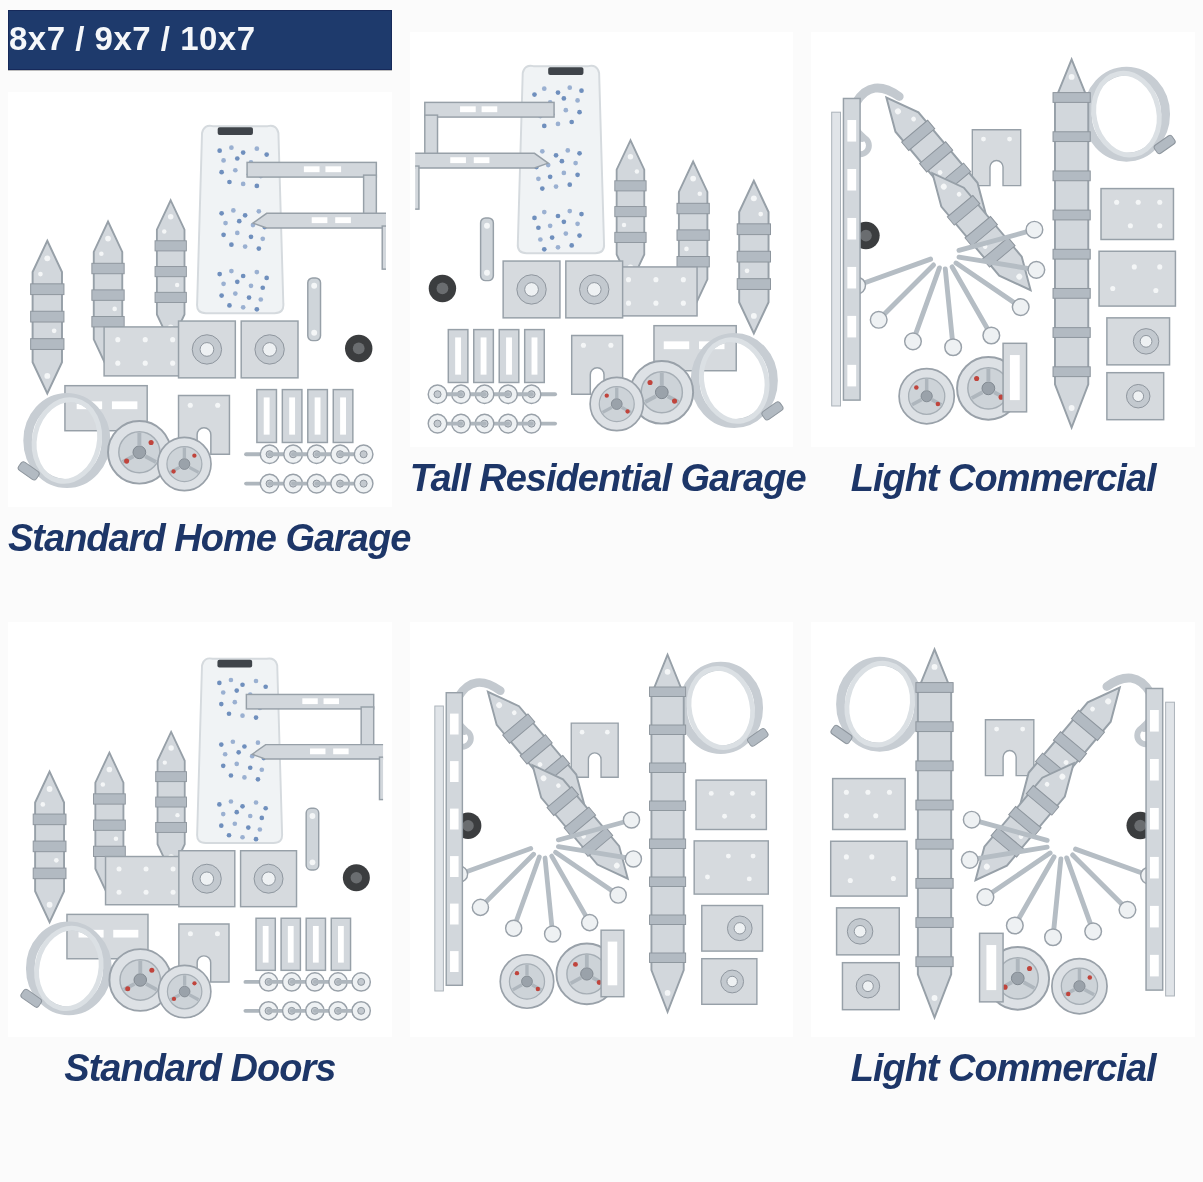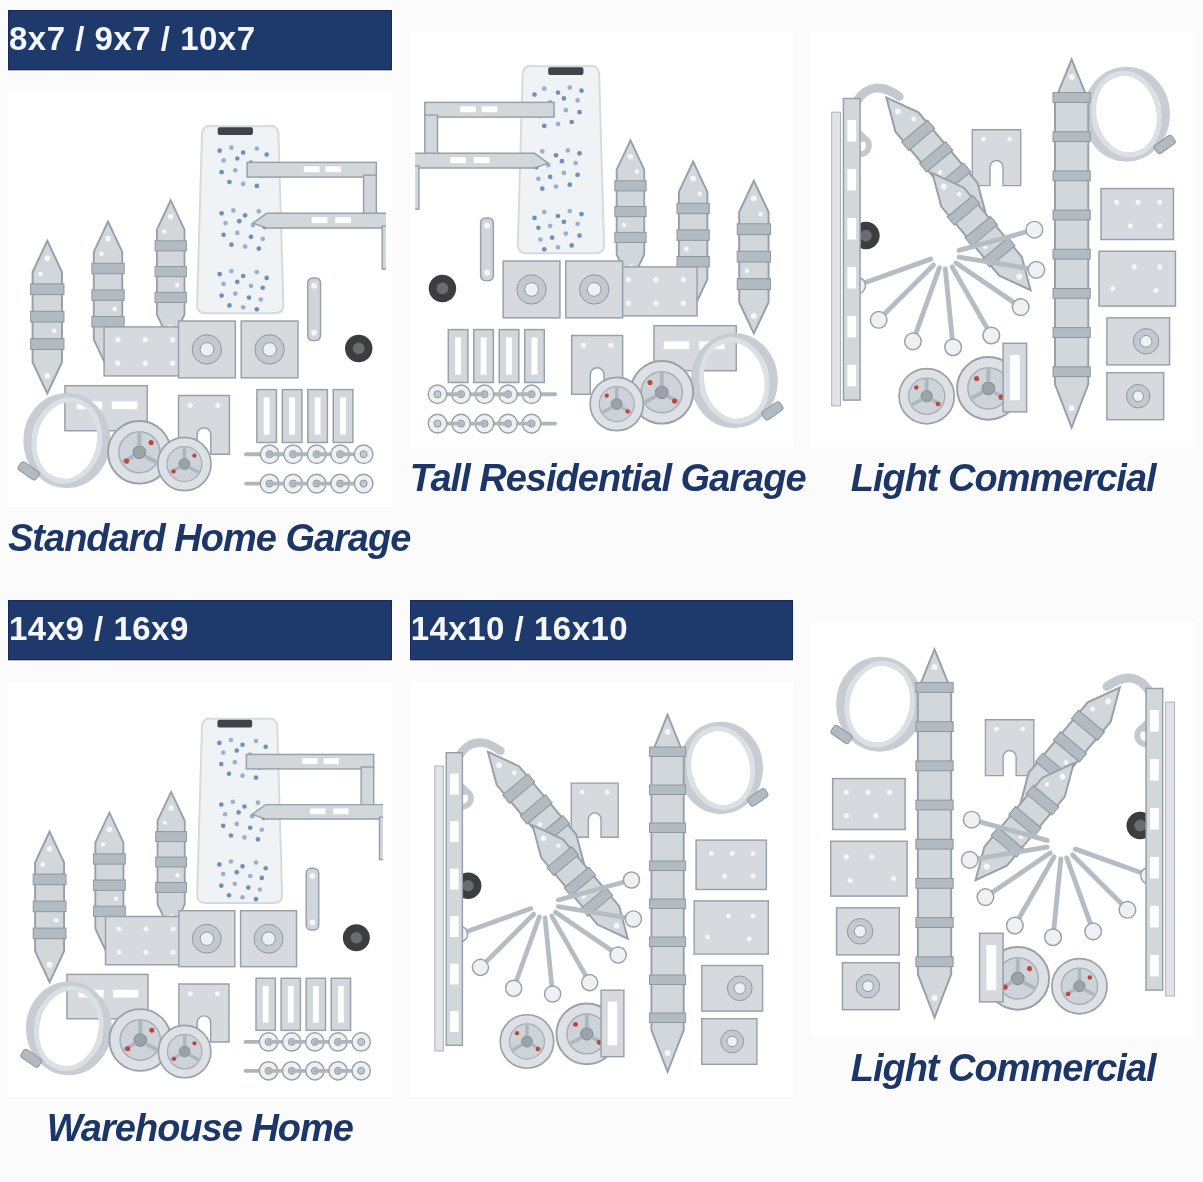--- a/index.html
+++ b/index.html
@@ -276,31 +276,29 @@
   <section class="panel p3">
     <div class="photo">
       <svg class="kit" viewBox="0 0 380 400">
           <use href="#kitB"></use>
         </svg>
     </div>
     <div class="caption">Light Commercial</div>
   </section>
 
   <section class="panel p4">
-    <div class="banner">14x9 / 16x9</div>
     <div class="photo">
       <svg class="kit" viewBox="0 0 380 400">
           <use href="#kitA"></use>
         </svg>
     </div>
-    <div class="caption">Warehouse Home</div>
+    <div class="caption">Standard Doors</div>
   </section>
 
   <section class="panel p5">
-    <div class="banner">14x10 / 16x10</div>
     <div class="photo">
       <svg class="kit" viewBox="0 0 380 400">
           <use href="#kitB"></use>
         </svg>
     </div>
   </section>
 
   <section class="panel p6">
     <div class="photo">
       <svg class="kit" viewBox="0 0 380 400">

